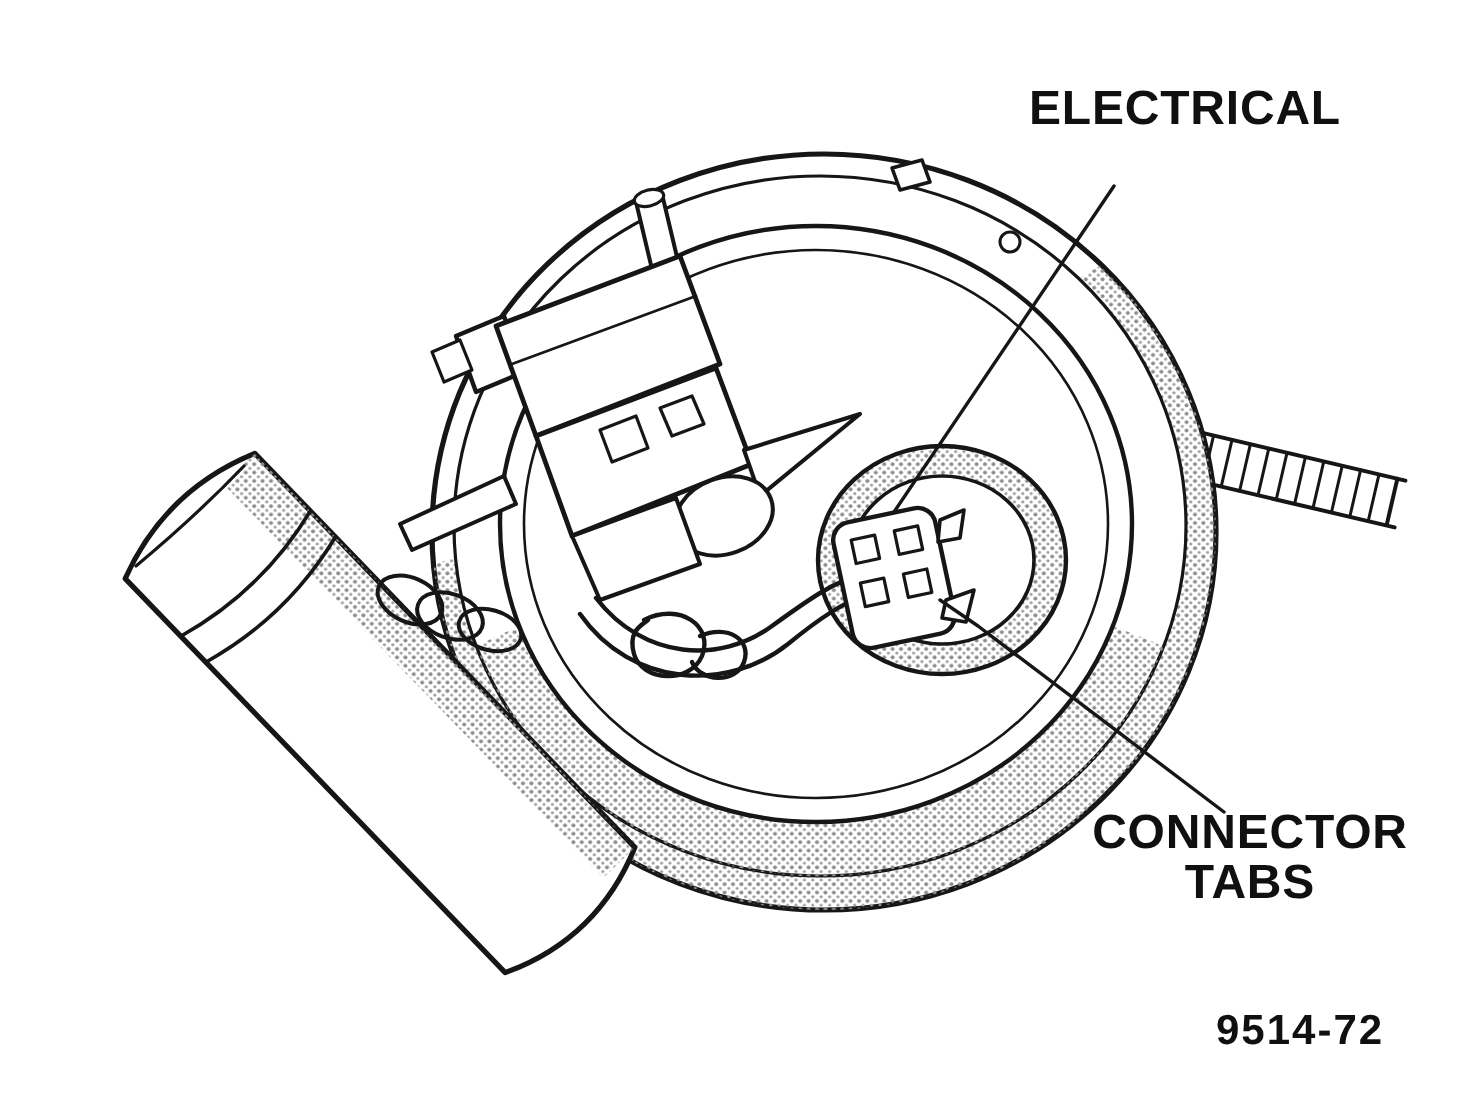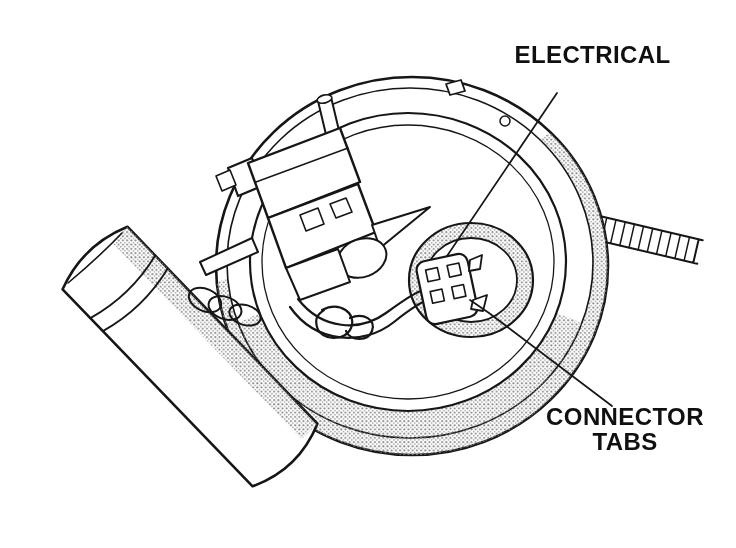--- a/index.html
+++ b/index.html
@@ -105,14 +105,15 @@
 
   <div class="label" style="left:500px;top:42px;width:185px">
     <span>ELECTRICAL</span><br>
   </div>
 
   <div class="label" style="left:545px;top:404px;width:160px">
     <span>CONNECTOR</span><br>
     <span>TABS</span>
   </div>
 
+  <div class="fignum" style="left:608px;top:504px">9514-72</div>
 
 </div>
 
 </body></html>

